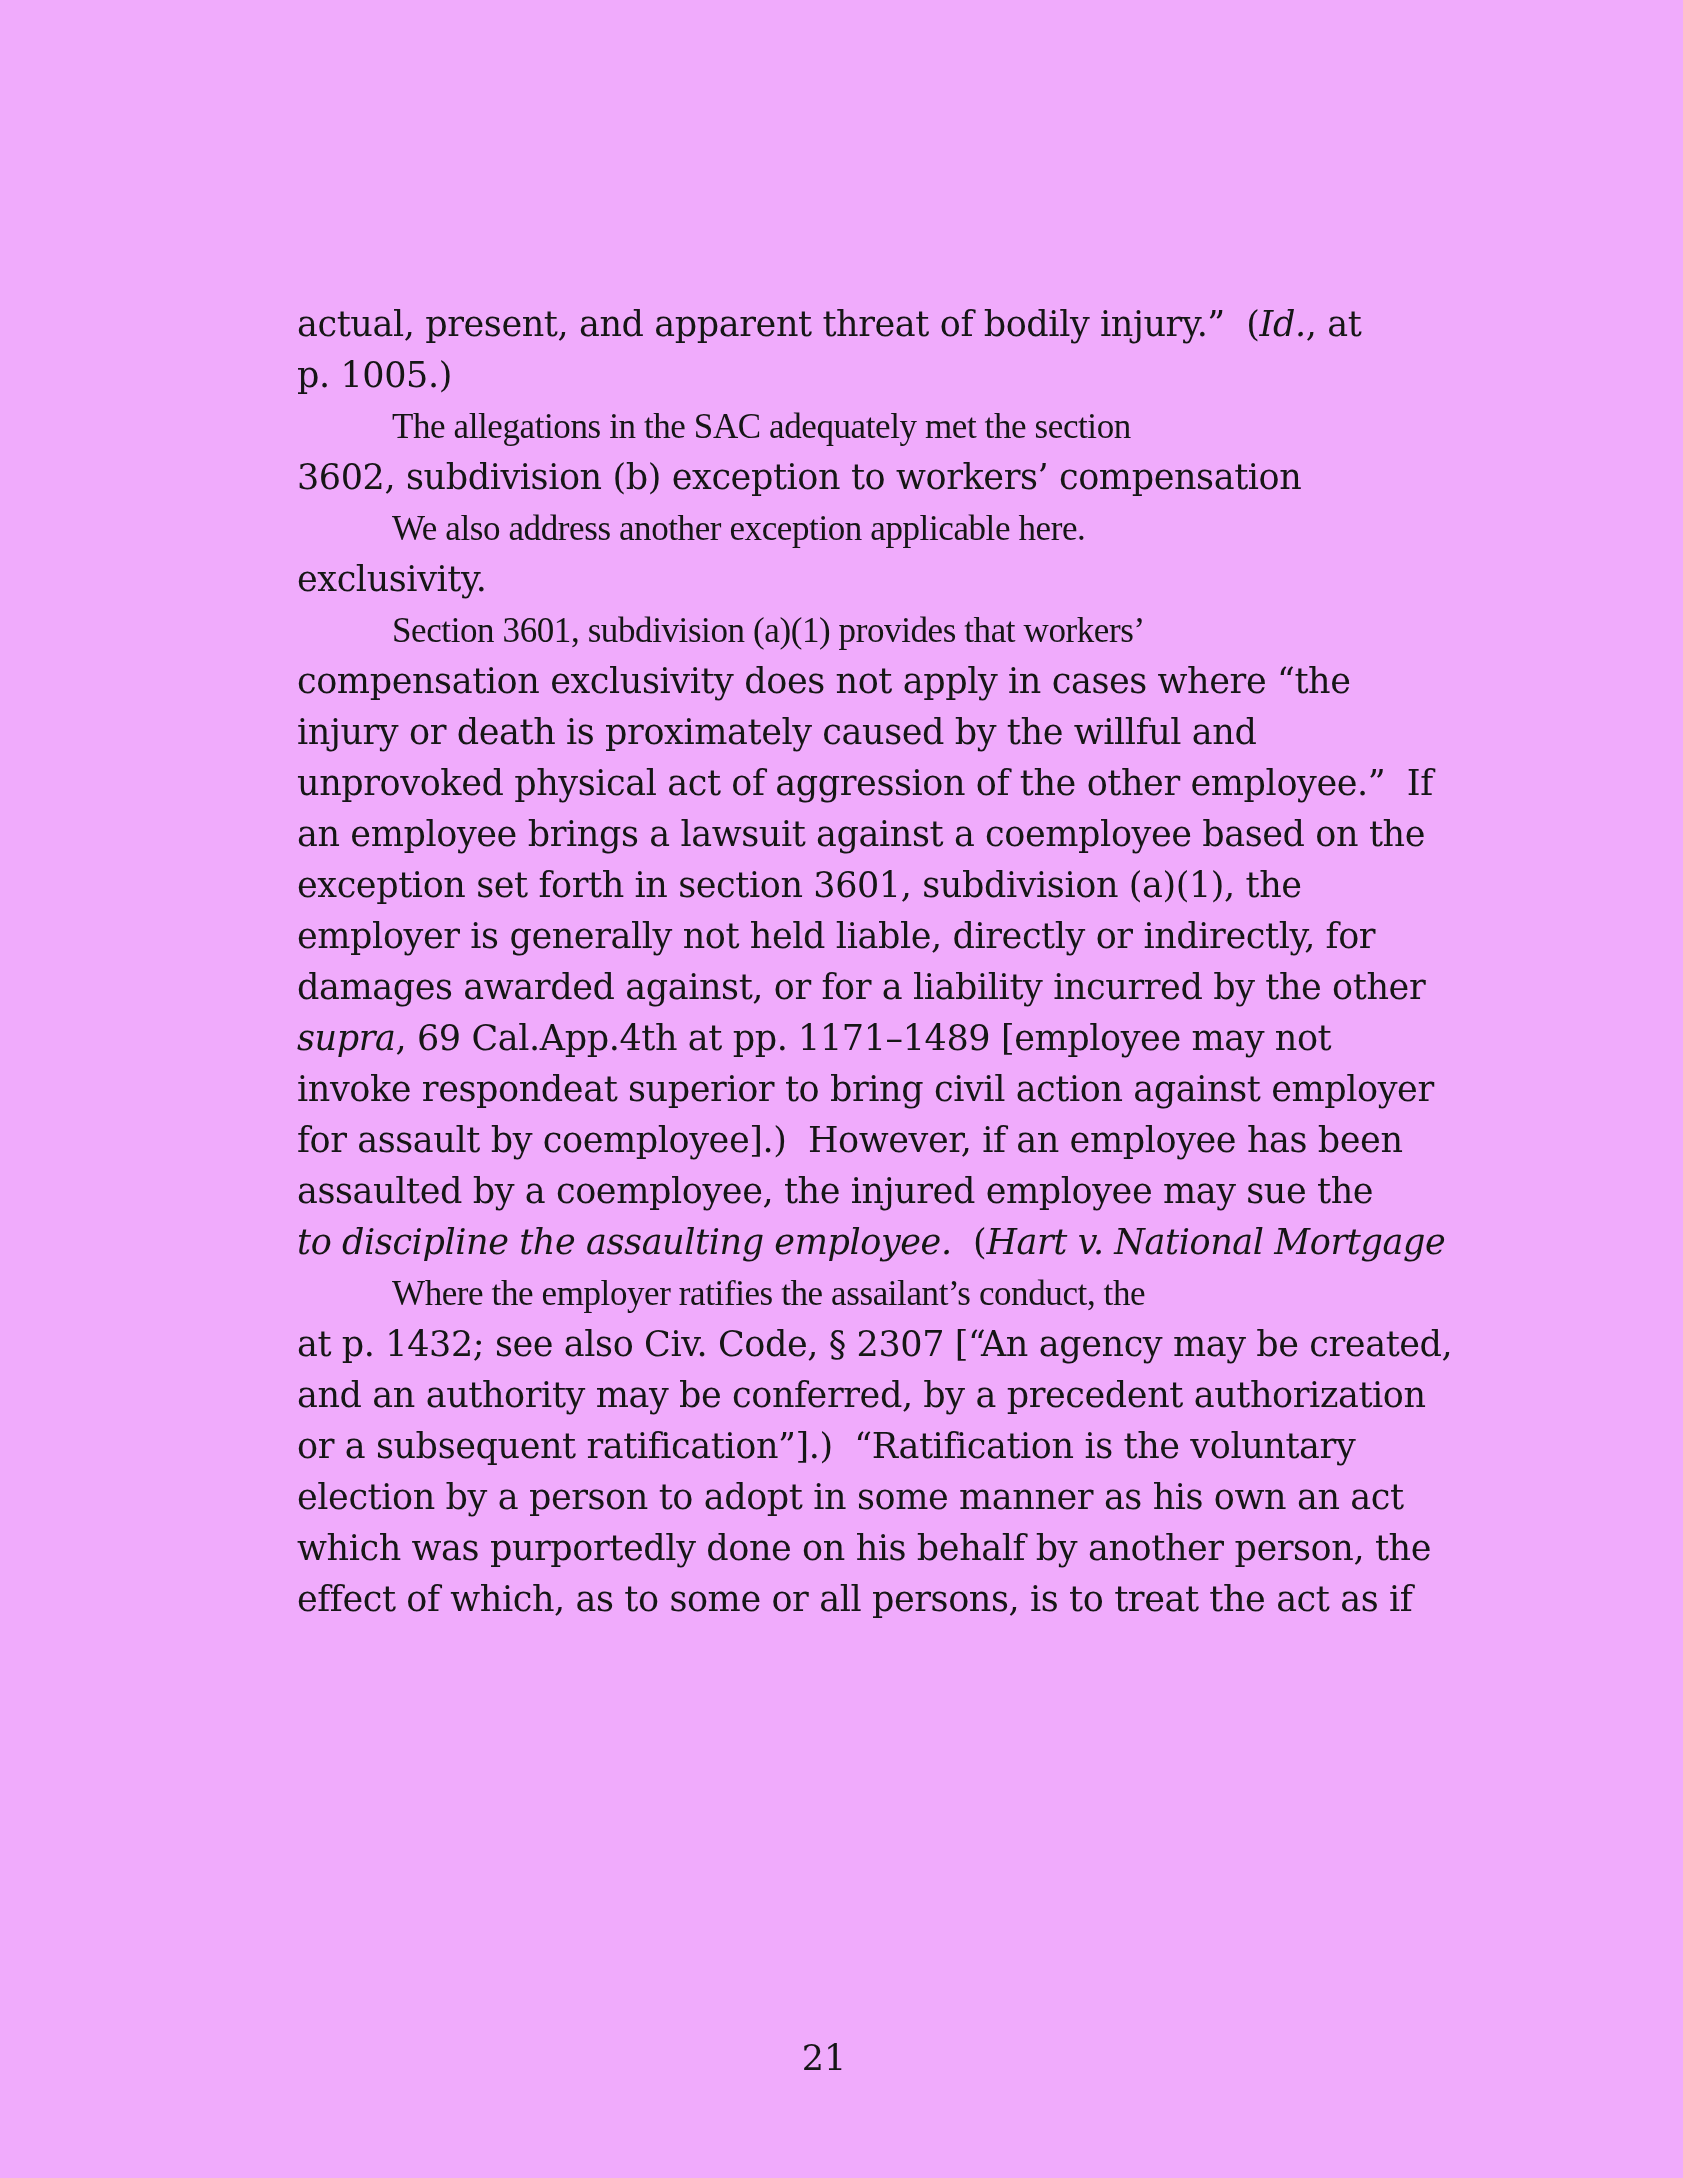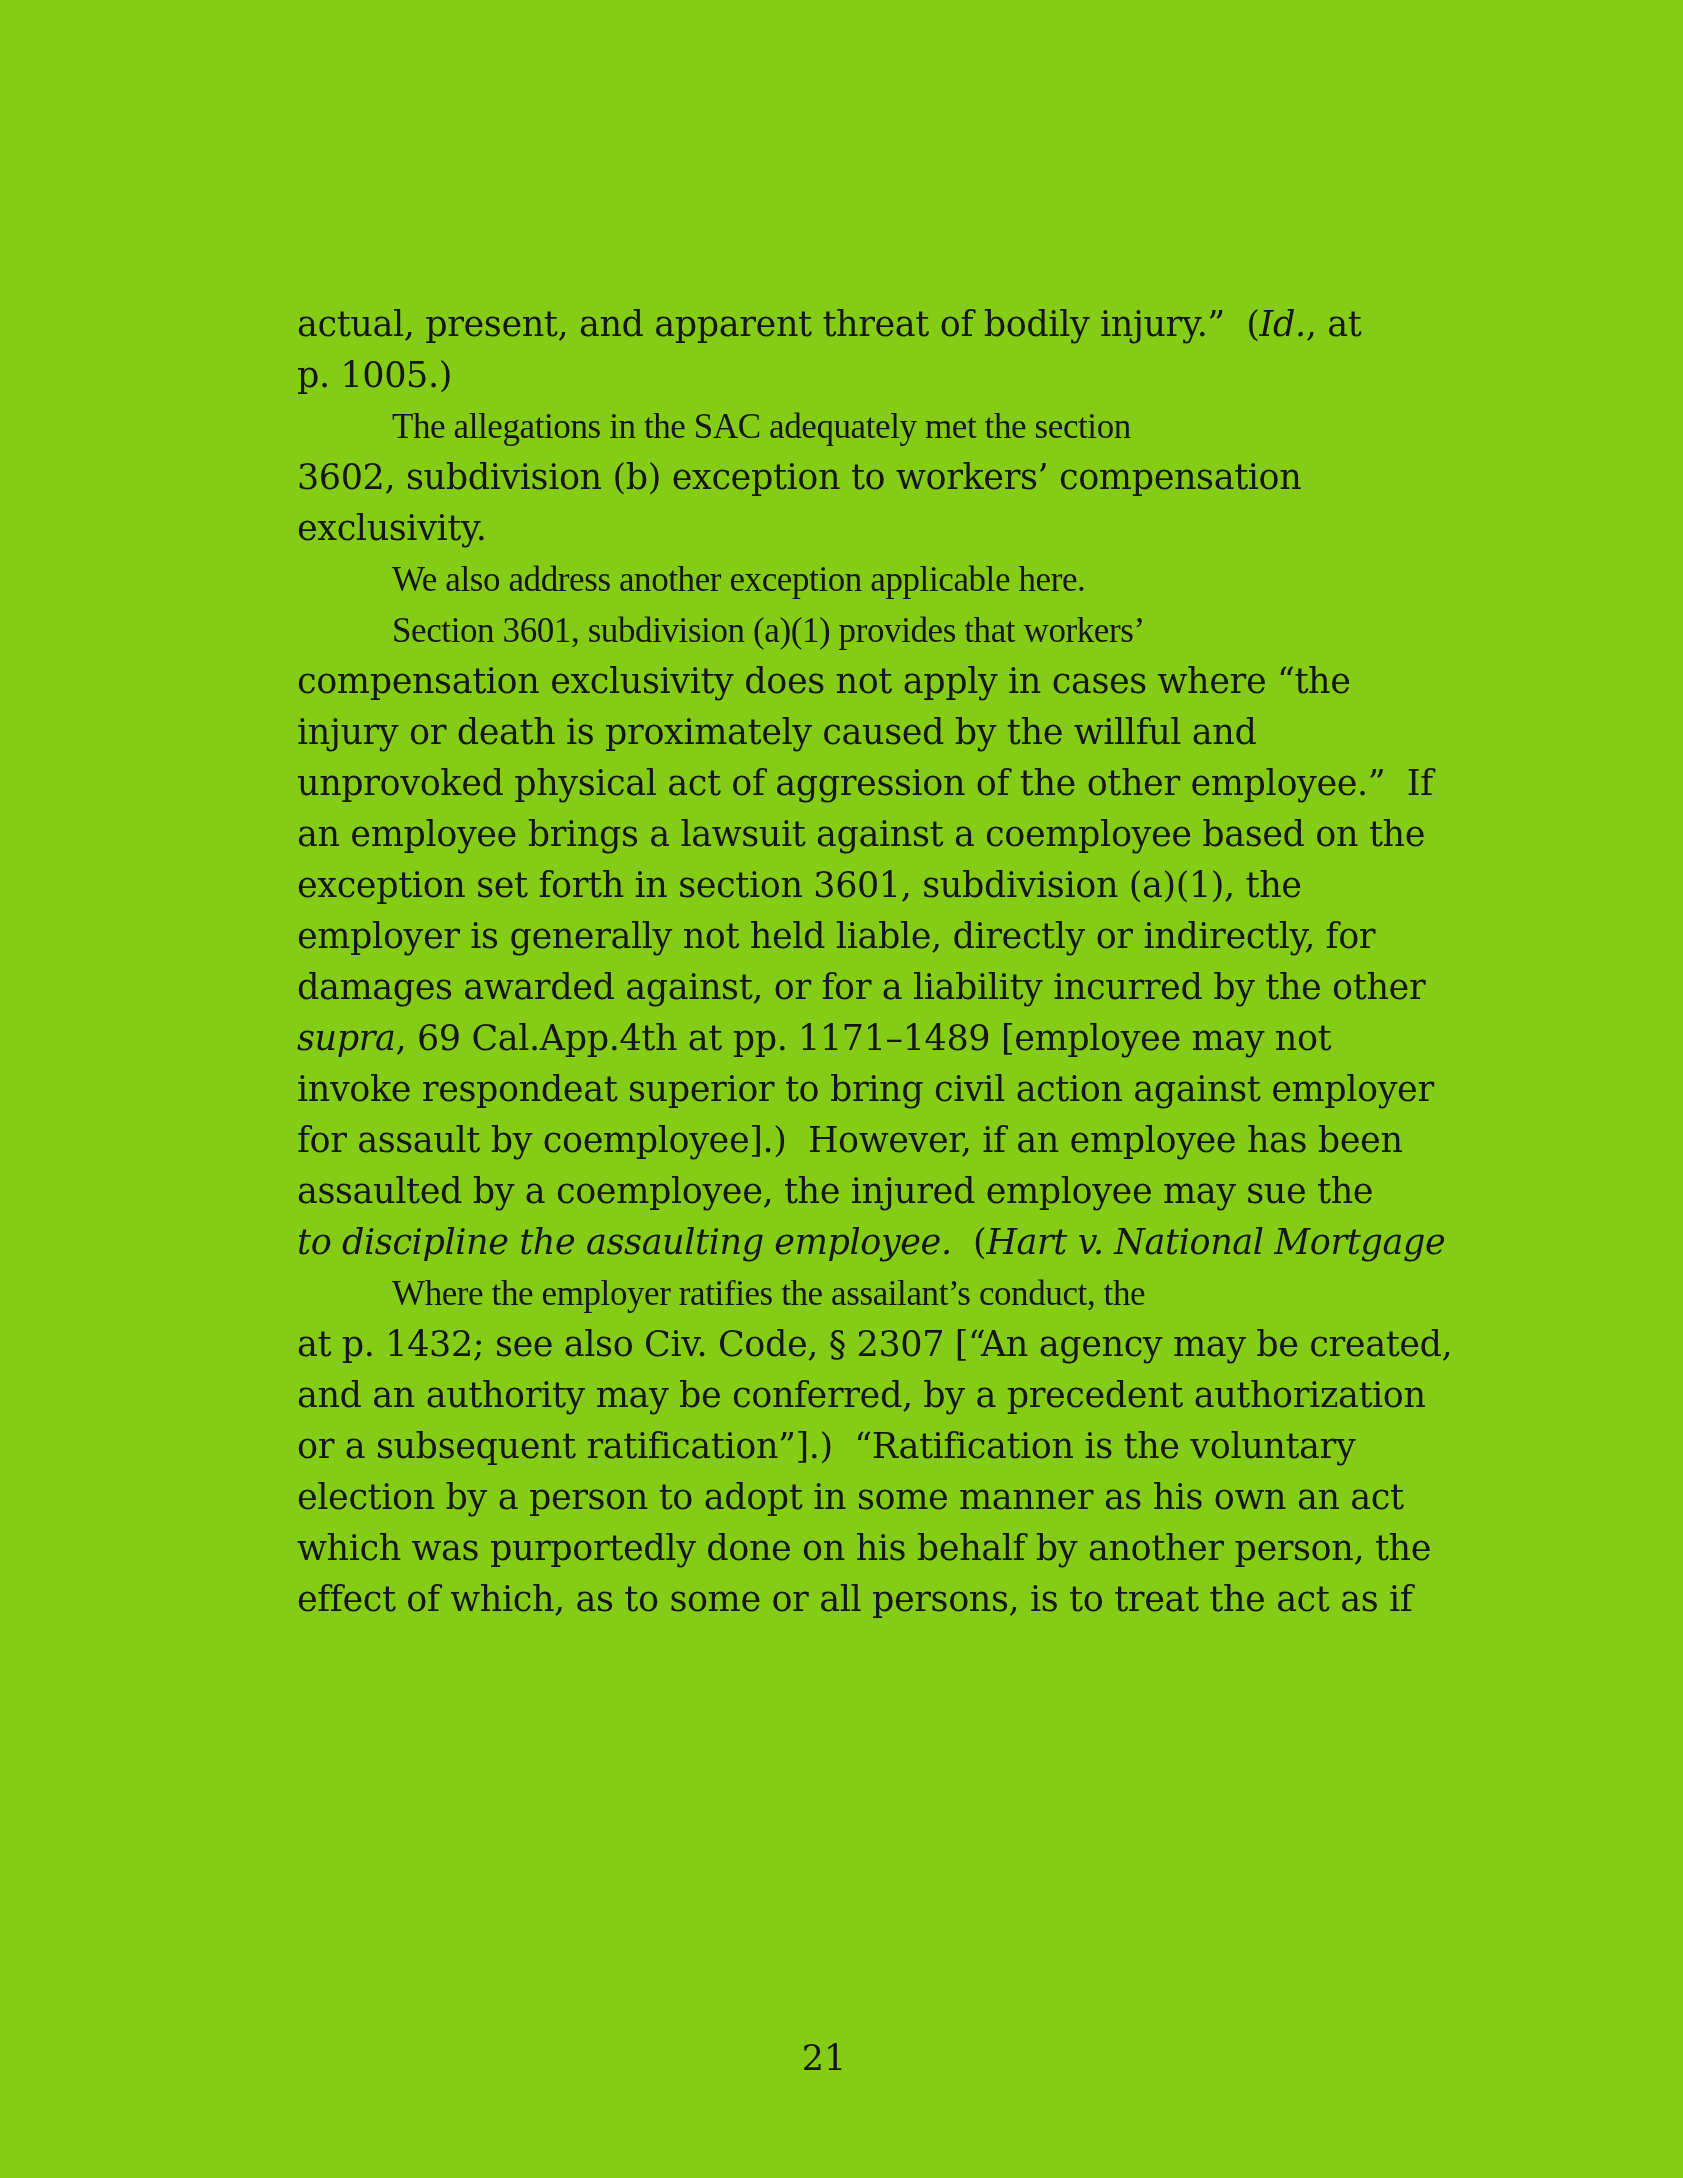--- a/index.html
+++ b/index.html
@@ -4,21 +4,21 @@
 <style>
   html, body {
     margin: 0;
     padding: 0;
     background: #ffffff;
   }
   .page {
     position: relative;
     width: 1683px;
     height: 2178px;
-    background: #84cc16;
+    background: #f0abfc;
     overflow: hidden;
     font-family: "DejaVu Serif", serif;
     color: #161616;
   }
   .text-block {
     position: absolute;
     left: 297px;
     top: 299px;
     width: 1148px;
     font-size: 35px;
@@ -48,22 +48,22 @@
 </style>
 </head>
 <body>
 
 <div class="page">
   <div class="text-block">
       <div class="line"><span>actual, present, and apparent threat of bodily injury.”  (</span><em>Id.</em><span>, at</span></div>
       <div class="line"><span>p. 1005.)</span></div>
       <div class="line indent"><span>The allegations in the SAC adequately met the section</span></div>
       <div class="line"><span>3602, subdivision (b) exception to workers’ compensation</span></div>
+      <div class="line indent"><span>We also address another exception applicable here.</span></div>
       <div class="line"><span>exclusivity.</span></div>
-      <div class="line indent"><span>We also address another exception applicable here.</span></div>
       <div class="line indent"><span>Section 3601, subdivision (a)(1) provides that workers’</span></div>
       <div class="line"><span>compensation exclusivity does not apply in cases where “the</span></div>
       <div class="line"><span>injury or death is proximately caused by the willful and</span></div>
       <div class="line"><span>unprovoked physical act of aggression of the other employee.”  If</span></div>
       <div class="line"><span>an employee brings a lawsuit against a coemployee based on the</span></div>
       <div class="line"><span>exception set forth in section 3601, subdivision (a)(1), the</span></div>
       <div class="line"><span>employer is generally not held liable, directly or indirectly, for</span></div>
       <div class="line"><span>damages awarded against, or for a liability incurred by the other</span></div>
       <div class="line"><em>supra</em><span>, 69 Cal.App.4th at pp. 1171–1489 [employee may not</span></div>
       <div class="line"><span>invoke respondeat superior to bring civil action against employer</span></div>

